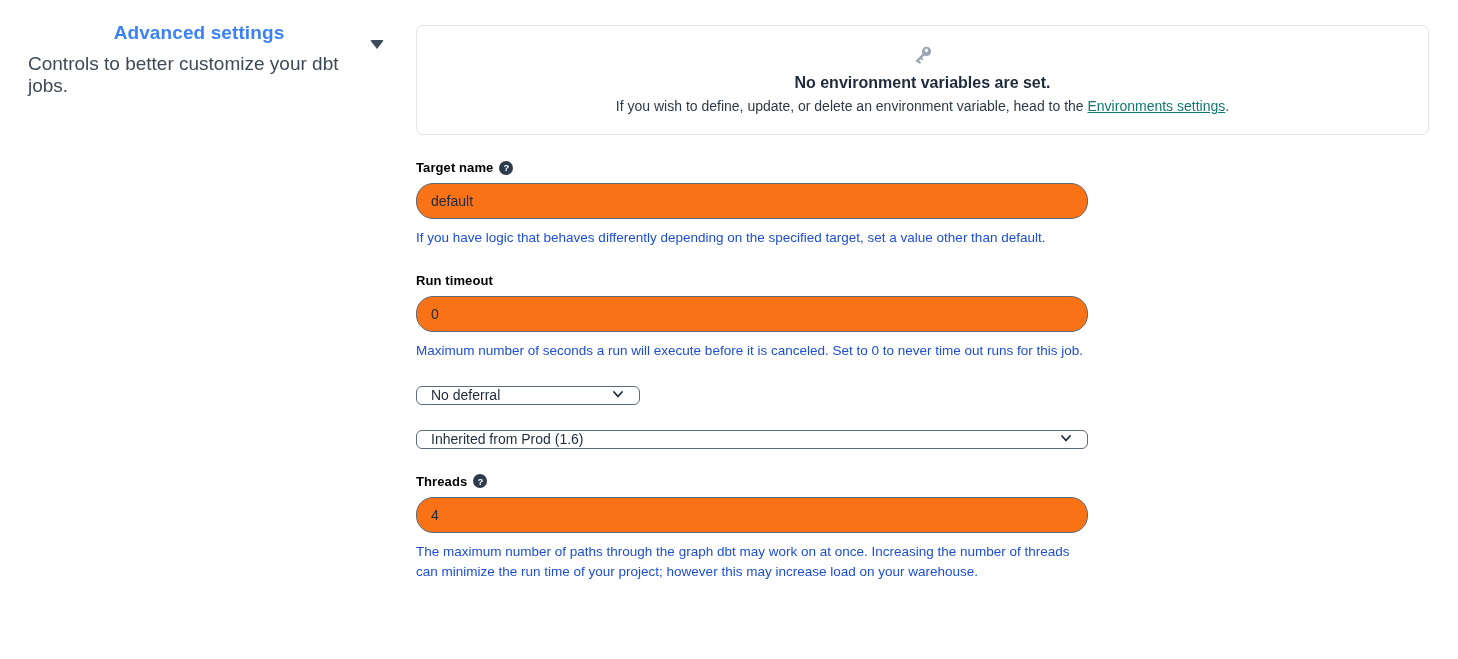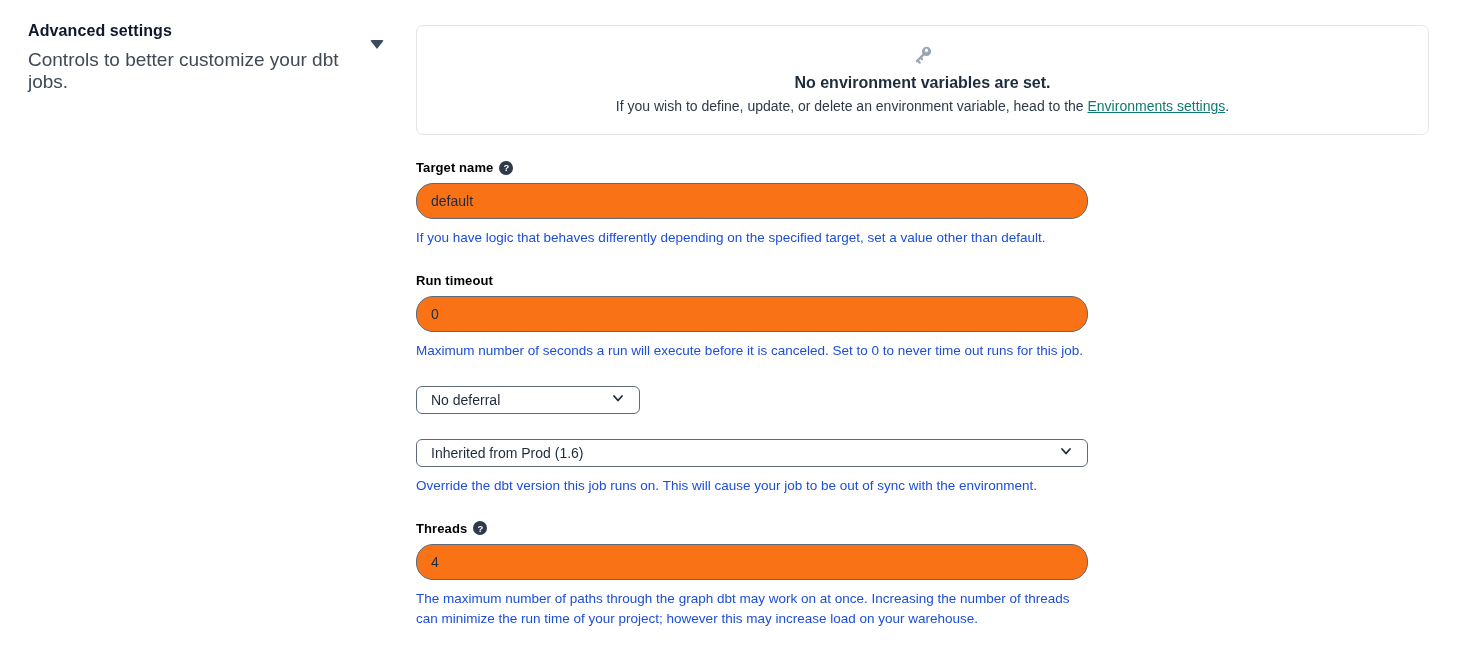--- a/index.html
+++ b/index.html
@@ -17,24 +17,25 @@
   
   .left-col {
     width: 356px;
     flex: 0 0 356px;
     margin-right: 32px;
     display: flex;
     justify-content: space-between;
     align-items: flex-start;
   }
   .section-title {
-    font-size: 16px;
-    font-weight: 700;
-    color: #0f172a;
+    font-size: 19px;
+    font-weight: 700;
+    color: #3b82f6;
     letter-spacing: 0.1px;
+    text-align: center;
   }
   .section-subtitle {
     margin-top: 9px;
     font-size: 19px;
     color: #3f4a57;
   }
   .caret {
     margin-top: 18px;
     width: 0; height: 0;
     border-left: 7px solid transparent;
@@ -102,21 +103,21 @@
     border: 1px solid #5d6a79;
     border-radius: 17px;
     padding: 0 14px;
     font-family: "Liberation Sans", "DejaVu Sans", sans-serif;
     font-size: 14px;
     color: #1e2b3c;
     background: #f97316;
     outline: none;
   }
   .select-box {
-    height: 28px;
+    height: 19px;
     border: 1px solid #5d6a79;
     border-radius: 6px;
     padding: 0 14px;
     font-size: 14px;
     color: #1e2b3c;
     background: #ffffff;
     display: flex;
     align-items: center;
     justify-content: space-between;
     cursor: pointer;
@@ -194,21 +195,20 @@
 
     <div class="field-group">
       <div class="select-box select-wide">
         <span>Inherited from Prod (1.6)</span>
         <span>
           <svg width="14" height="14" viewBox="0 0 14 14" fill="none">
             <polyline points="3,5 7,9.5 11,5" stroke="#1e2b3c" stroke-width="1.8" stroke-linecap="round" stroke-linejoin="round"></polyline>
           </svg>
         </span>
       </div>
-      <div class="helper-text">Override the dbt version this job runs on. This will cause your job to be out of sync with the environment.</div>
     </div>
 
     <div class="field-group">
       <div class="field-label-row">
         <span class="field-label">Threads</span>
         <span class="help-icon">?</span>
       </div>
       <input class="text-input" type="text" value="4" style="">
       <div class="helper-text">The maximum number of paths through the graph dbt may work on at once. Increasing the number of threads can minimize the run time of your project; however this may increase load on your warehouse.</div>
     </div>

